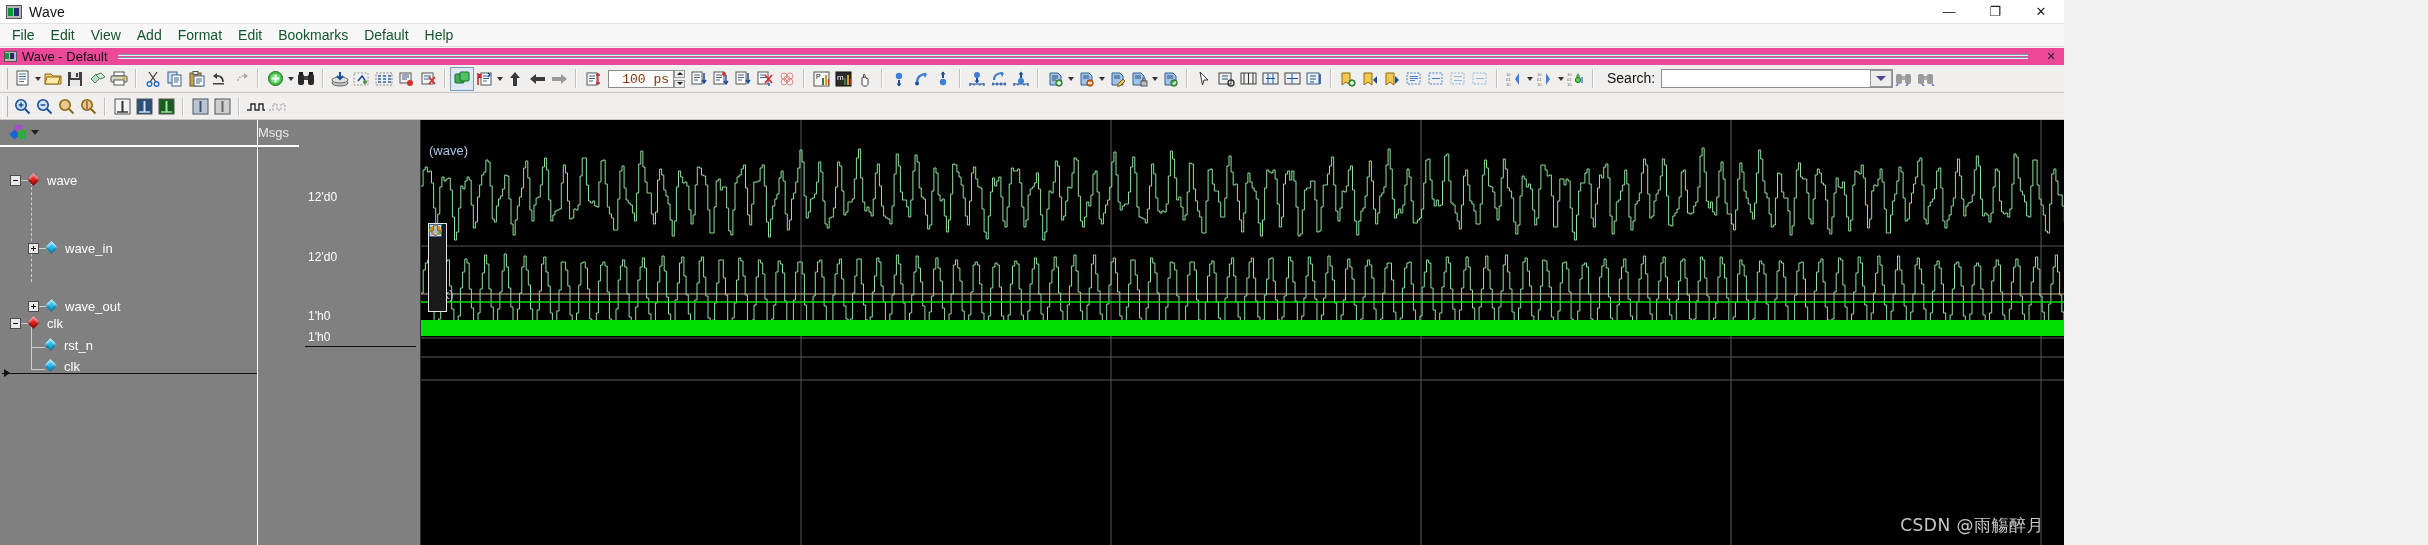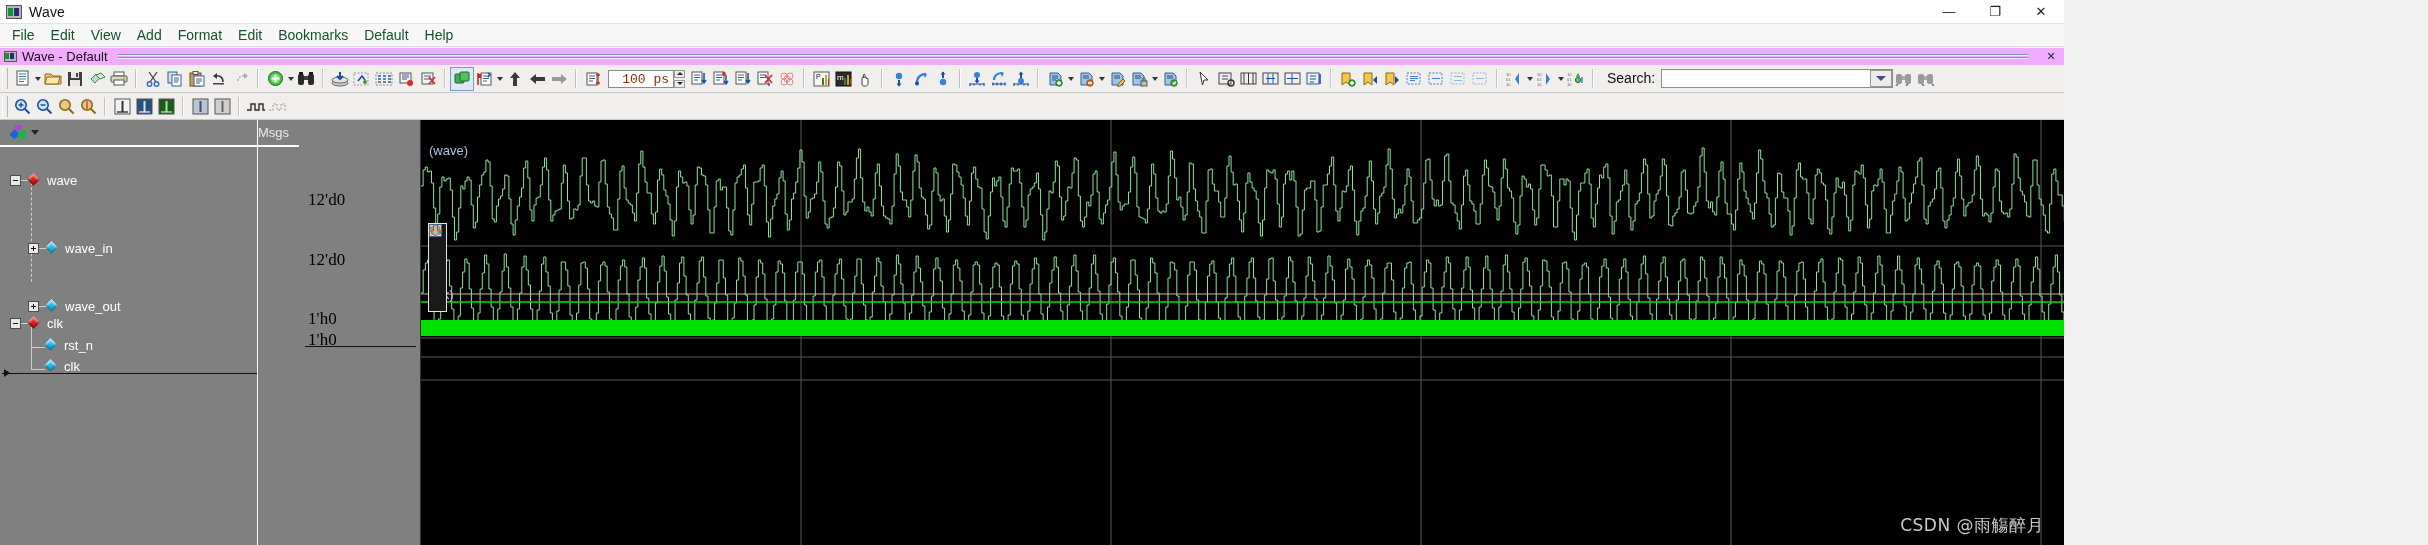--- a/index.html
+++ b/index.html
@@ -25,21 +25,21 @@
   .win-btns{position:absolute;right:0;top:0;height:23px;display:flex;}
   .win-btn{width:46px;height:23px;display:flex;align-items:center;justify-content:center;
     font-size:13px;color:#222;}
 
   
   .menubar{height:22px;background:#f7f7f7;display:flex;align-items:center;padding-left:4px;flex:none;
     border-bottom:1px solid #dcdcdc;}
   .menu-item{padding:2px 8px;font-size:14px;color:#14532d;line-height:16px;white-space:nowrap;}
 
   
-  .panehdr{height:17px;background:#f0abfc;display:flex;align-items:center;flex:none;
+  .panehdr{height:17px;background:#ec4899;display:flex;align-items:center;flex:none;
      border-top:1px solid #f2f2f2;}
   .panehdr .p-ico{width:13px;height:11px;margin-left:4px;margin-right:5px;position:relative;}
   .p-ico .a{position:absolute;inset:0;background:#b9b9b9;border:1px solid #555;box-sizing:border-box;}
   .p-ico .b{position:absolute;left:1px;top:2px;width:4px;height:6px;background:#0a9a35;}
   .p-ico .c{position:absolute;left:6px;top:2px;width:4px;height:6px;background:#2a2a78;}
   .panehdr .p-title{font-size:13px;color:#111;}
   .gripper{flex:1;height:9px;margin:0 10px;position:relative;}
   .gripper .l{position:absolute;left:0;right:0;height:1px;background:#7d94ad;}
   .gripper .l2{top:2px;} .gripper .l3{top:5px;}
   .gripper .lw{position:absolute;left:0;right:0;height:1px;background:#e4edf6;}
@@ -103,21 +103,21 @@
   .pm:before{content:"";position:absolute;left:2px;right:2px;height:1px;background:#111;}
   .pm.plus:after{content:"";position:absolute;top:2px;bottom:2px;width:1px;background:#111;}
   .connector{width:7px;height:1px;background:#cfcfcf;flex:none;}
   .dia{width:13px;height:13px;flex:none;position:relative;}
   .dia:before{content:"";position:absolute;left:1px;top:1px;width:9px;height:9px;transform:rotate(45deg);}
   .dia.red:before{background:#e01b1b;box-shadow:inset -2px -2px 2px rgba(0,0,0,.35),inset 2px 2px 2px rgba(255,255,255,.5);}
   .dia.blue:before{background:#1fb9ef;box-shadow:inset -2px -2px 2px rgba(0,0,0,.3),inset 2px 2px 2px rgba(255,255,255,.6);}
   .nlabel{margin-left:6px;font-size:13px;color:#ffffff;}
   .vline{position:absolute;width:1px;border-left:1px dashed #cfcfcf;}
   .hline{position:absolute;height:1px;background:#cfcfcf;}
-  .value{position:absolute;font-size:17px;color:#000000;left:9px;font-family:Liberation Serif, serif;}
+  .value{position:absolute;font-size:12px;color:#ffffff;left:9px;}
   .cursor-rail{position:absolute;left:2px;right:0;height:1px;background:#111;}
   .cursor-flag{position:absolute;width:0;height:0;border-left:6px solid #111;border-top:4px solid transparent;border-bottom:4px solid transparent;}
 
   
   .wavepane{flex:1;background:#000;position:relative;overflow:hidden;}
   .wavepane svg{position:absolute;left:0;top:0;}
   .grouplbl{position:absolute;font-size:13px;color:#a8c7e8;font-family:"Liberation Sans",sans-serif;}
   .minitb{position:absolute;left:8px;top:170px;width:17px;background:#1a1a1a;border:1px solid #e8e8e8;
       display:flex;flex-direction:column;align-items:center;padding:1px 0;}
   .minitb .mi{width:15px;height:15px;margin:1px 0;display:flex;align-items:center;justify-content:center;}

